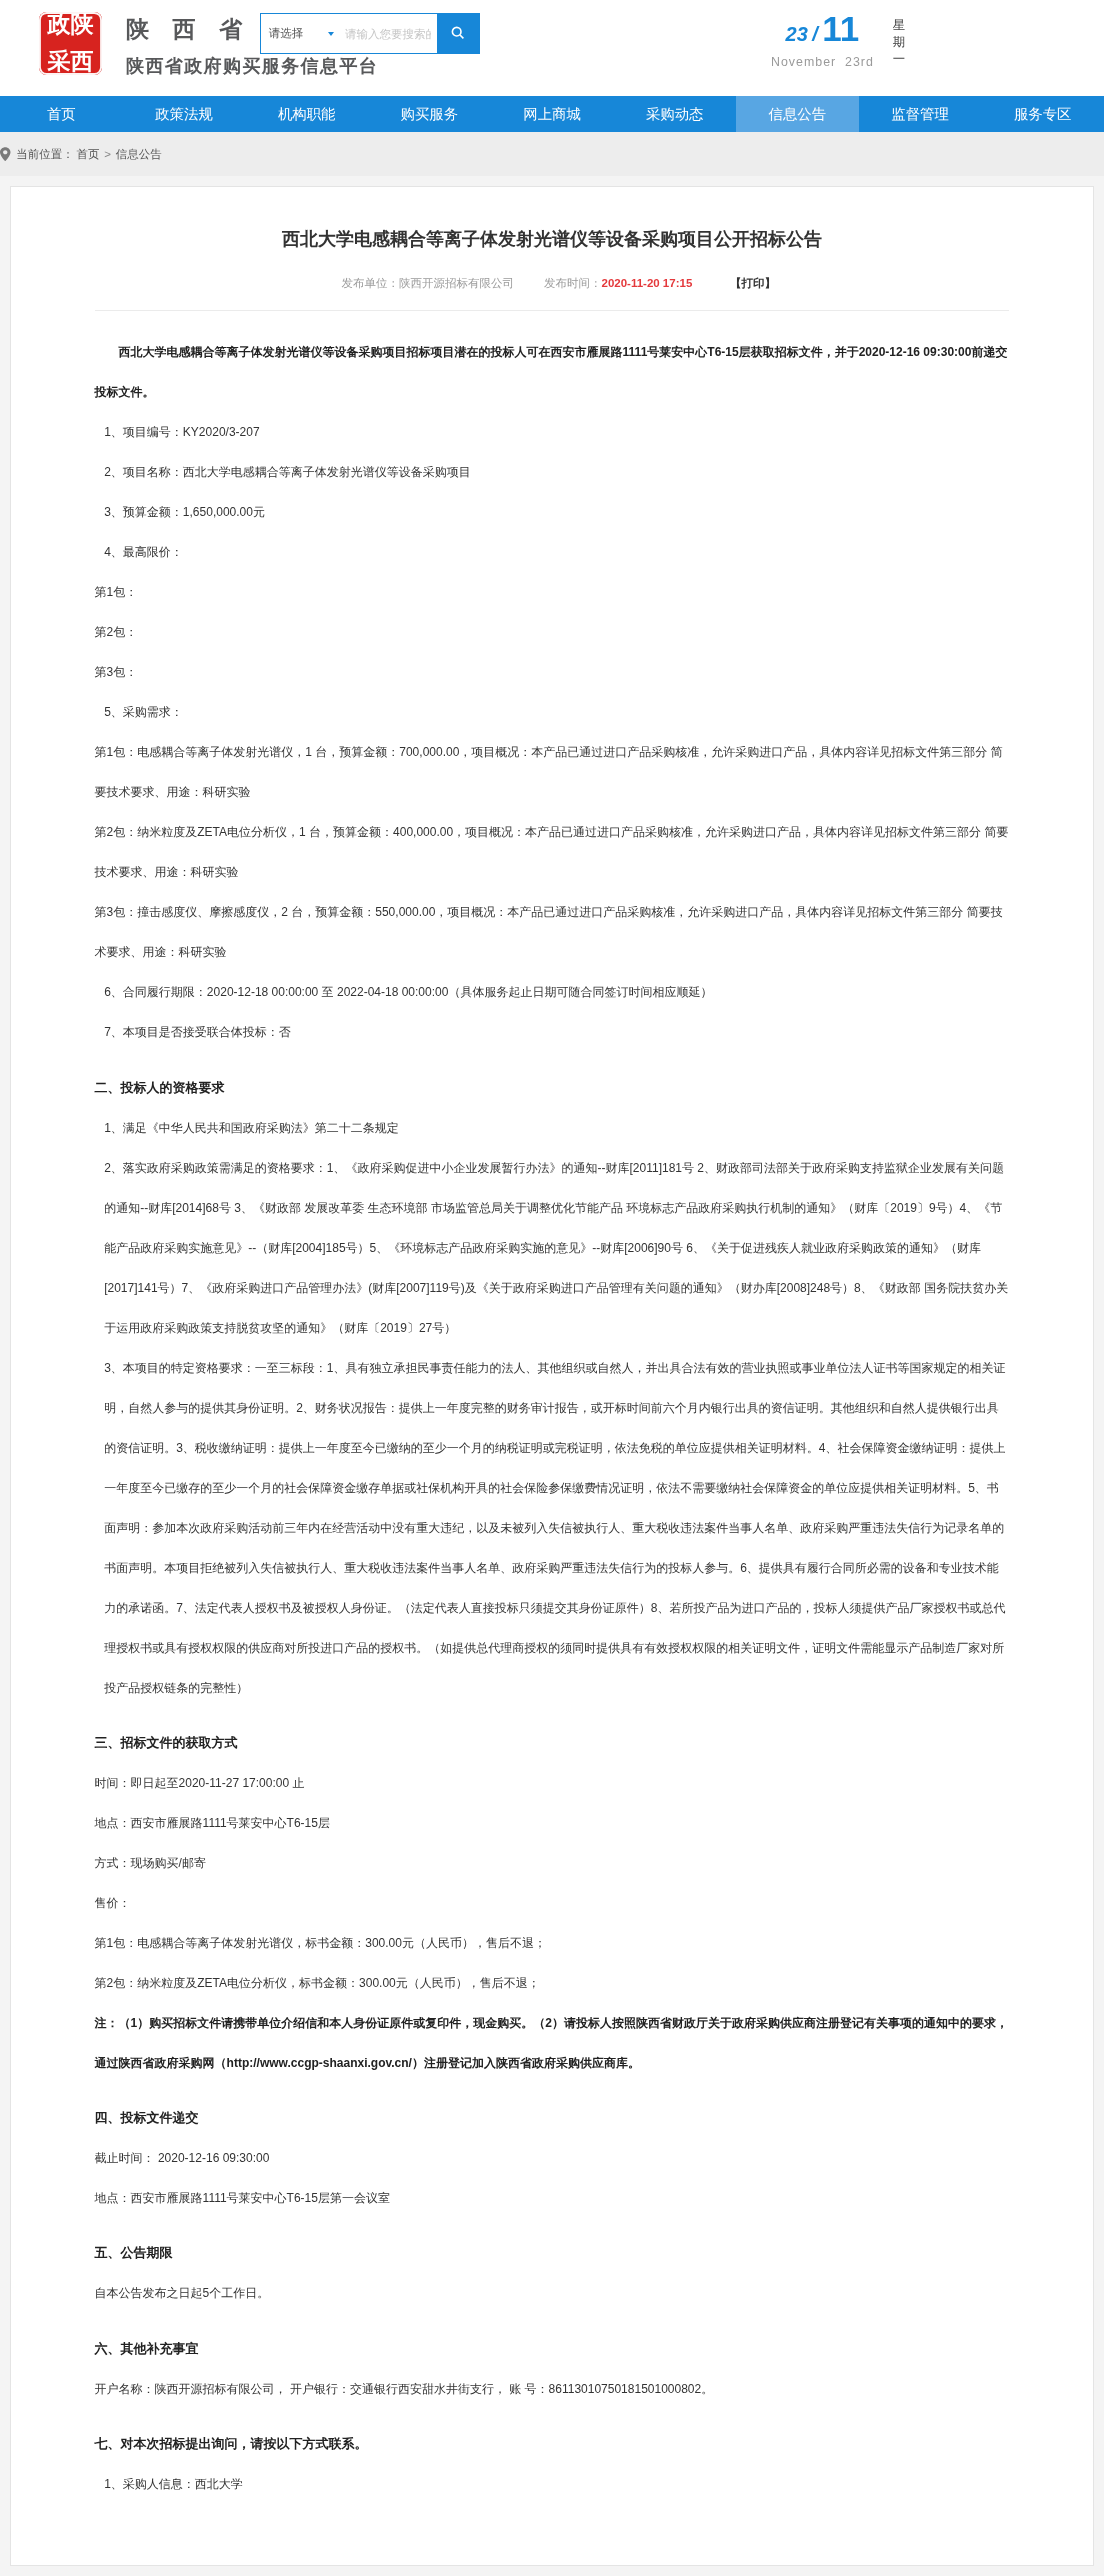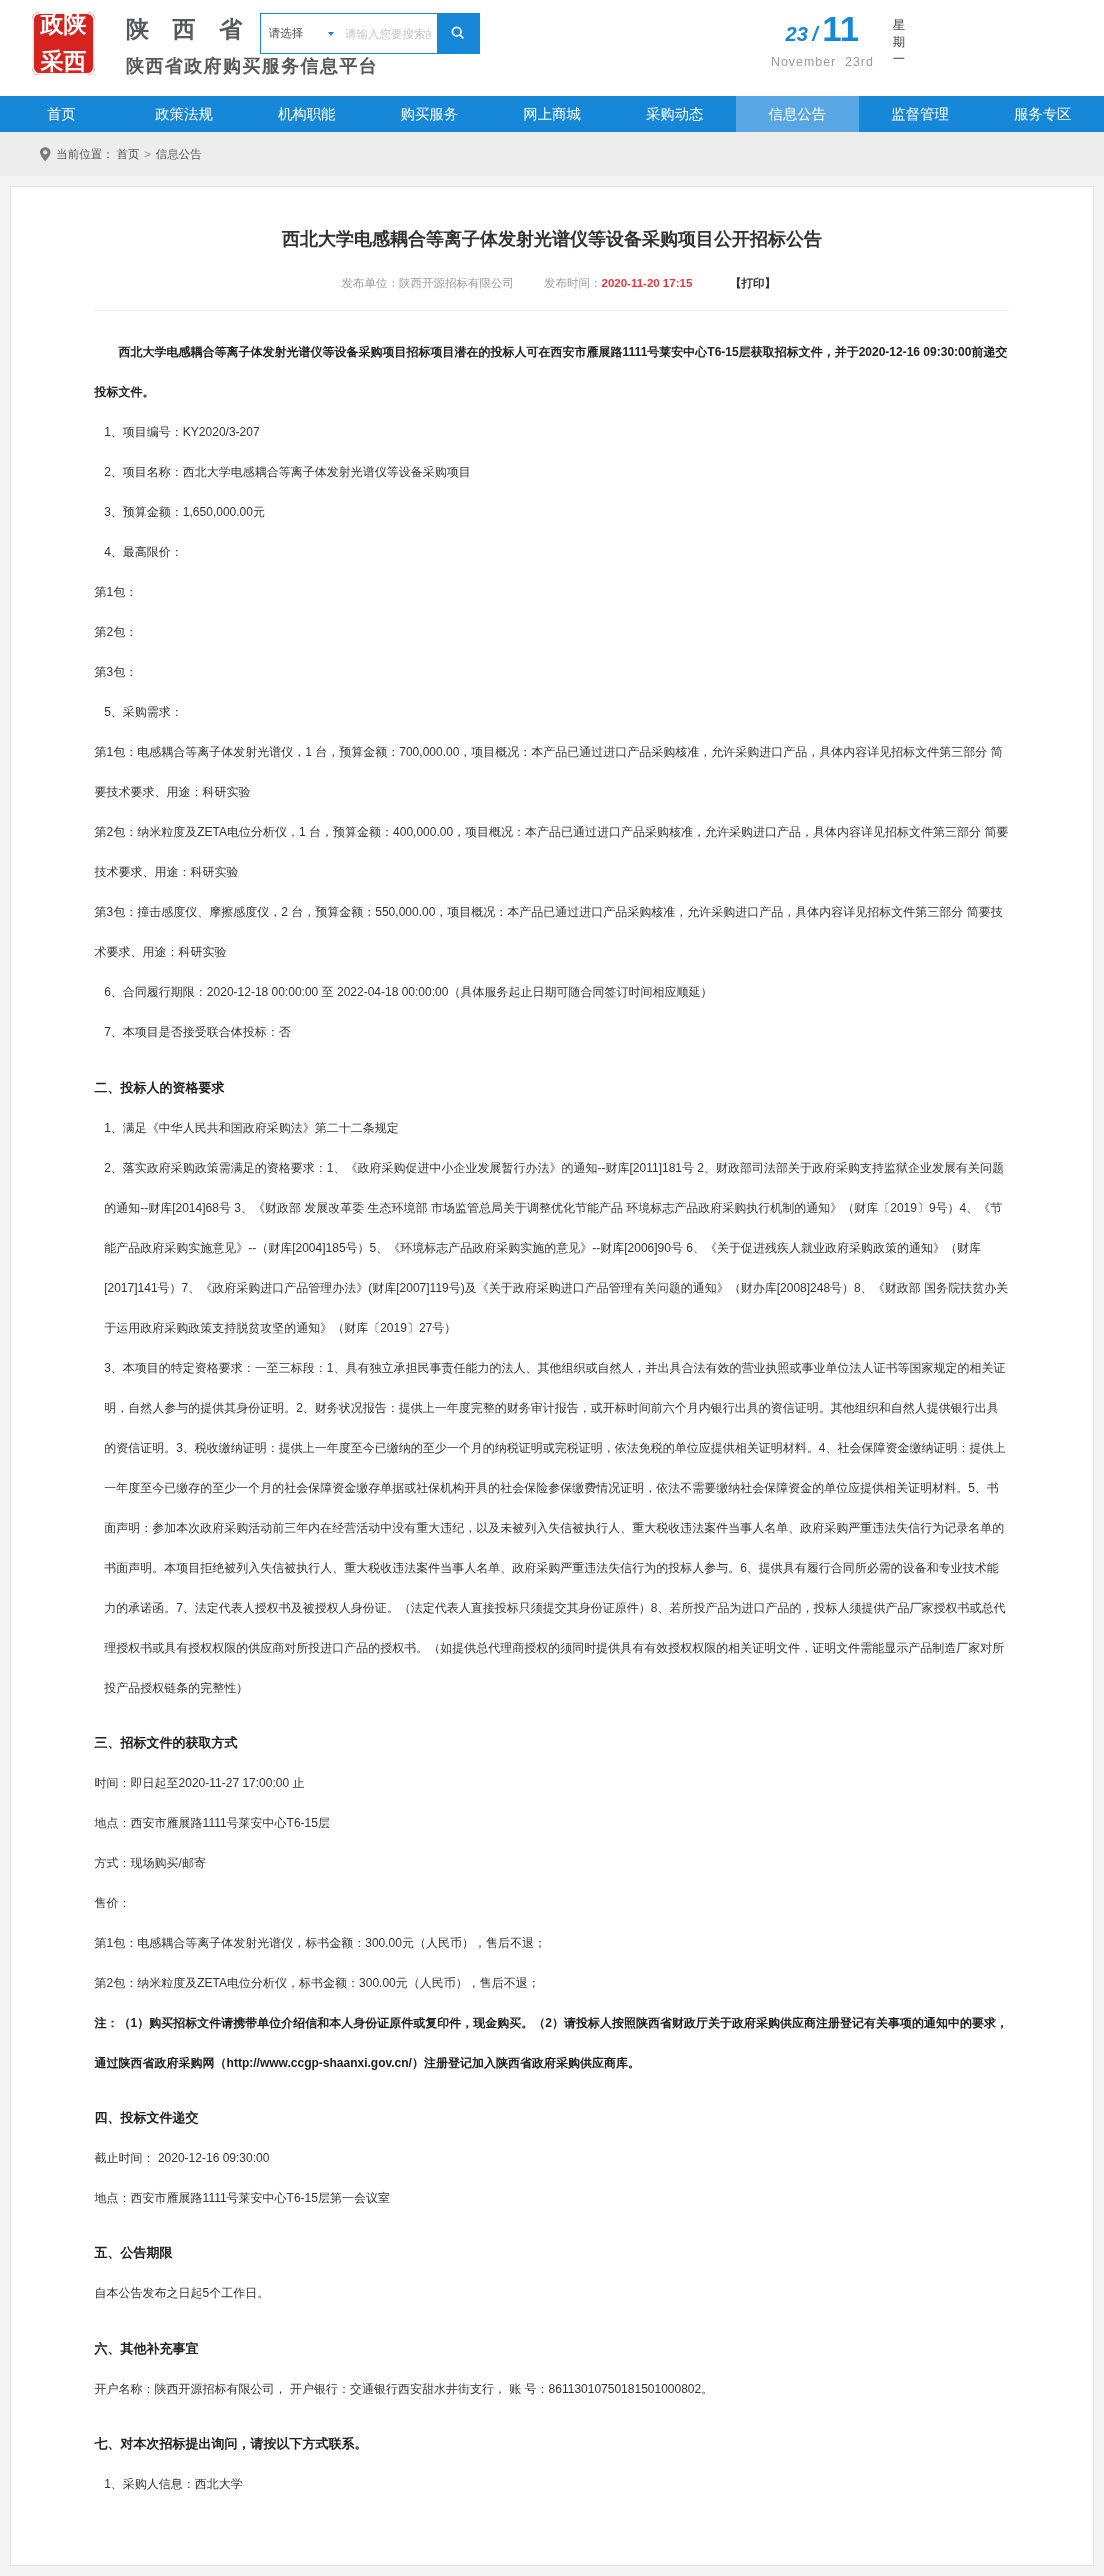--- a/index.html
+++ b/index.html
@@ -1,20 +1,20 @@
 <!DOCTYPE html>
 <html><head>
 <meta charset="utf-8">
 <style>
   html,body{margin:0;padding:0;}
   body{width:1104px;background:#f4f4f4;font-family:"Liberation Sans","DejaVu Sans",sans-serif;-webkit-font-smoothing:antialiased;}
 
   
   .header{position:relative;height:96px;background:#fff;}
-  .logo{position:absolute;left:32px;top:11.5px;width:63px;height:63px;background:#d7231f;border-radius:7.7px;
+  .logo{position:absolute;left:39px;top:11.5px;width:63px;height:63px;background:#d7231f;border-radius:7.7px;
         display:flex;flex-direction:column;justify-content:center;align-items:center;gap:11px;
         box-shadow:inset 0 0 0 1.9px rgba(255,255,255,.95), inset 0 0 0 3.8px #d7231f;cursor:pointer;}
   .logo-row{display:flex;gap:2.9px;color:#fff;font-weight:bold;font-size:23px;line-height:26px;
             font-family:"Liberation Serif","DejaVu Serif",serif;}
   .titles{position:absolute;left:126px;top:14.4px;}
   .site-title{font-size:23px;font-weight:bold;color:#57585a;letter-spacing:8.6px;}
   .site-subtitle{font-size:18px;font-weight:bold;color:#57585a;margin-top:8.6px;letter-spacing:1.4px;}
 
   .search{position:absolute;left:260px;top:13.4px;width:220px;height:41px;border:1.9px solid #1787d8;
           box-sizing:border-box;display:flex;align-items:stretch;background:#fff;}
@@ -32,21 +32,21 @@
   .date-nums .big{font-size:35px;}
   .date-en{color:#9a9a9a;font-size:12.4px;margin-top:0;letter-spacing:1px;}
   .weekday{margin-left:19px;font-size:12.4px;color:#444;width:14.4px;line-height:17px;word-break:break-all;padding-top:7.7px;}
 
   
   .nav{height:36px;background:#1787d8;display:flex;}
   .nav-item{flex:1;display:flex;align-items:center;justify-content:center;color:#fff;font-size:14.4px;cursor:pointer;}
   .nav-item.active{background:#58a6e3;}
 
   
-  .breadcrumb{height:44px;background:#ededed;display:flex;align-items:center;padding-left:40px;font-size:11.5px;color:#555;}
+  .breadcrumb{height:44px;background:#ededed;display:flex;align-items:center;font-size:11.5px;color:#555;}
   .breadcrumb .pin{margin-right:5.7px;display:flex;align-items:center;}
   .crumb-link{cursor:pointer;margin:0 2.9px;color:#555;}
   .crumb-sep{margin:0 1.9px;color:#888;}
 
   
   .card{margin:9.6px;background:#fff;border:1px solid #e4e4e4;padding:33px 84px 61px;}
   .article-title{text-align:center;font-size:18px;font-weight:bold;color:#333;margin:7.7px 0 25px;}
   .article-meta{text-align:center;font-size:11.5px;color:#9b9b9b;padding-bottom:19px;border-bottom:1px solid #ebebeb;margin-bottom:21px;}
   .meta-group{margin:0 13.4px;}
   .meta-time{color:#e4393c;font-weight:bold;}

